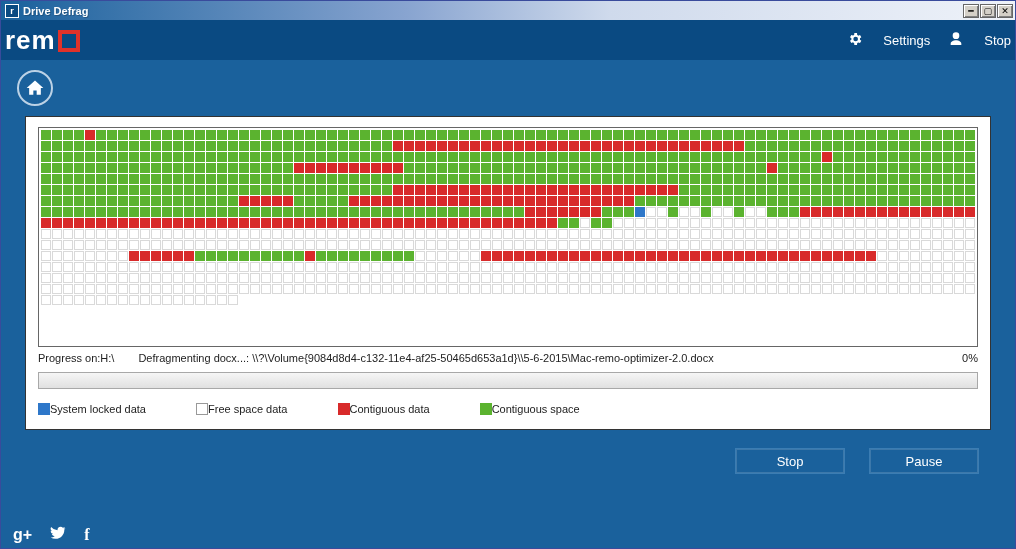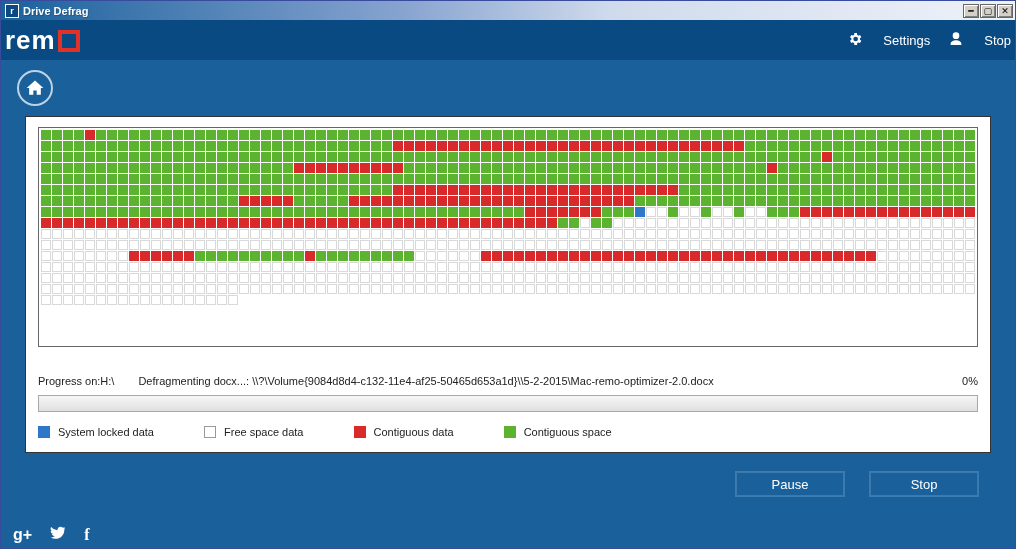--- a/index.html
+++ b/index.html
@@ -71,29 +71,29 @@
     display:flex; align-content:flex-start; flex-wrap:wrap;
     gap: 1px; padding: 2px;
     overflow:hidden;
     background:#fff;
   }
   .cell { width:10px; height:10px; border:1px solid #bbb; background:#fff;}
   .cell.g { background:#5bb32f; border-color:#5bb32f;}
   .cell.r { background:#d82a2a; border-color:#d82a2a;}
   .cell.b { background:#2e77c9; border-color:#2e77c9;}
   .cell.w { background:#fff; border-color:#d9d9d9;}
-  .progress-row { display:flex; align-items:center; margin-top:28px; font-size:11px; color:#222;text-align:center;}
+  .progress-row { display:flex; align-items:center; margin-top:5px; font-size:11px; color:#222;text-align:center;}
   .progress-row .pct { margin-left:auto;}
   .pbar {
     height:17px; margin-top:8px;
     border:1px solid #a8a8a8;
     background: linear-gradient(#f6f6f6,#e0e0e0);
   }
   .legend { display:flex; gap:50px; margin-top:14px; font-size:11px; color:#222;}
-  .legend-item { display:flex; align-items:center; gap:8px;}
+  .legend-item { display:flex; align-items:center; }
   .swatch { width:12px; height:12px;}
   .swatch.blue{background:#2e77c9;}
   .swatch.white{background:#fff;border:1px solid #999;}
   .swatch.red{background:#d82a2a;}
   .swatch.green{background:#5bb32f;}
   
   .btn-row { display:flex; justify-content:flex-end; gap:24px; padding: 18px 36px 10px 0;}
   .btn {
     width:110px; height:26px;
     background:#1a619c; color:#fff;
@@ -1450,21 +1450,21 @@
       <div class="cell w"></div>
       <div class="cell w"></div>
       <div class="cell w"></div>
     </div>
 
   <div class="progress-row">
     <span>Progress on:H:\</span>
     <span style="width:24px;"></span>
     <span>Defragmenting docx...:</span>
     <span>&nbsp;</span>
-    <span>\\?\Volume{9084d8d4-c132-11e4-af25-50465d653a1d}\\5-2-2015\Mac-remo-optimizer-2.0.docx</span>
+    <span>\\?\Volume{9084d8d4-c132-11e4-af25-50465d653a1d}\\5-6-2015\Mac-remo-optimizer-2.0.docx</span>
     <span class="pct">0%</span>
   </div>
 
   <div class="pbar"></div>
 
   <div class="legend">
     <div class="legend-item">
       <span class="swatch blue"></span>
       <span>System locked data</span>
     </div>
@@ -1477,22 +1477,22 @@
       <span>Contiguous data</span>
     </div>
     <div class="legend-item">
       <span class="swatch green"></span>
       <span>Contiguous space</span>
     </div>
   </div>
 </div>
 
 <div class="btn-row">
+  <button class="btn">Stop</button>
   <button class="btn">Pause</button>
-  <button class="btn">Stop</button>
 </div>
 
 <div class="footer">
   <span class="social">g+</span>
   <span class="social">
     <svg width="16" height="16" viewBox="0 0 24 24" fill="#fff">
         <path d="M23 4.9a9.4 9.4 0 0 1-2.7.7 4.7 4.7 0 0 0 2-2.6 9.4 9.4 0 0 1-3 1.1A4.7 4.7 0 0 0 11.3 8a13.3 13.3 0 0 1-9.6-4.9 4.7 4.7 0 0 0 1.4 6.2 4.6 4.6 0 0 1-2.1-.6v.1a4.7 4.7 0 0 0 3.7 4.6 4.7 4.7 0 0 1-2.1.1 4.7 4.7 0 0 0 4.4 3.2A9.4 9.4 0 0 1 1 18.6 13.2 13.2 0 0 0 8.2 20.7c8.6 0 13.3-7.1 13.3-13.3v-.6A9.5 9.5 0 0 0 23 4.9z"></path>
       </svg>
   </span>
   <span class="social" style="font-family:serif;">f</span>

